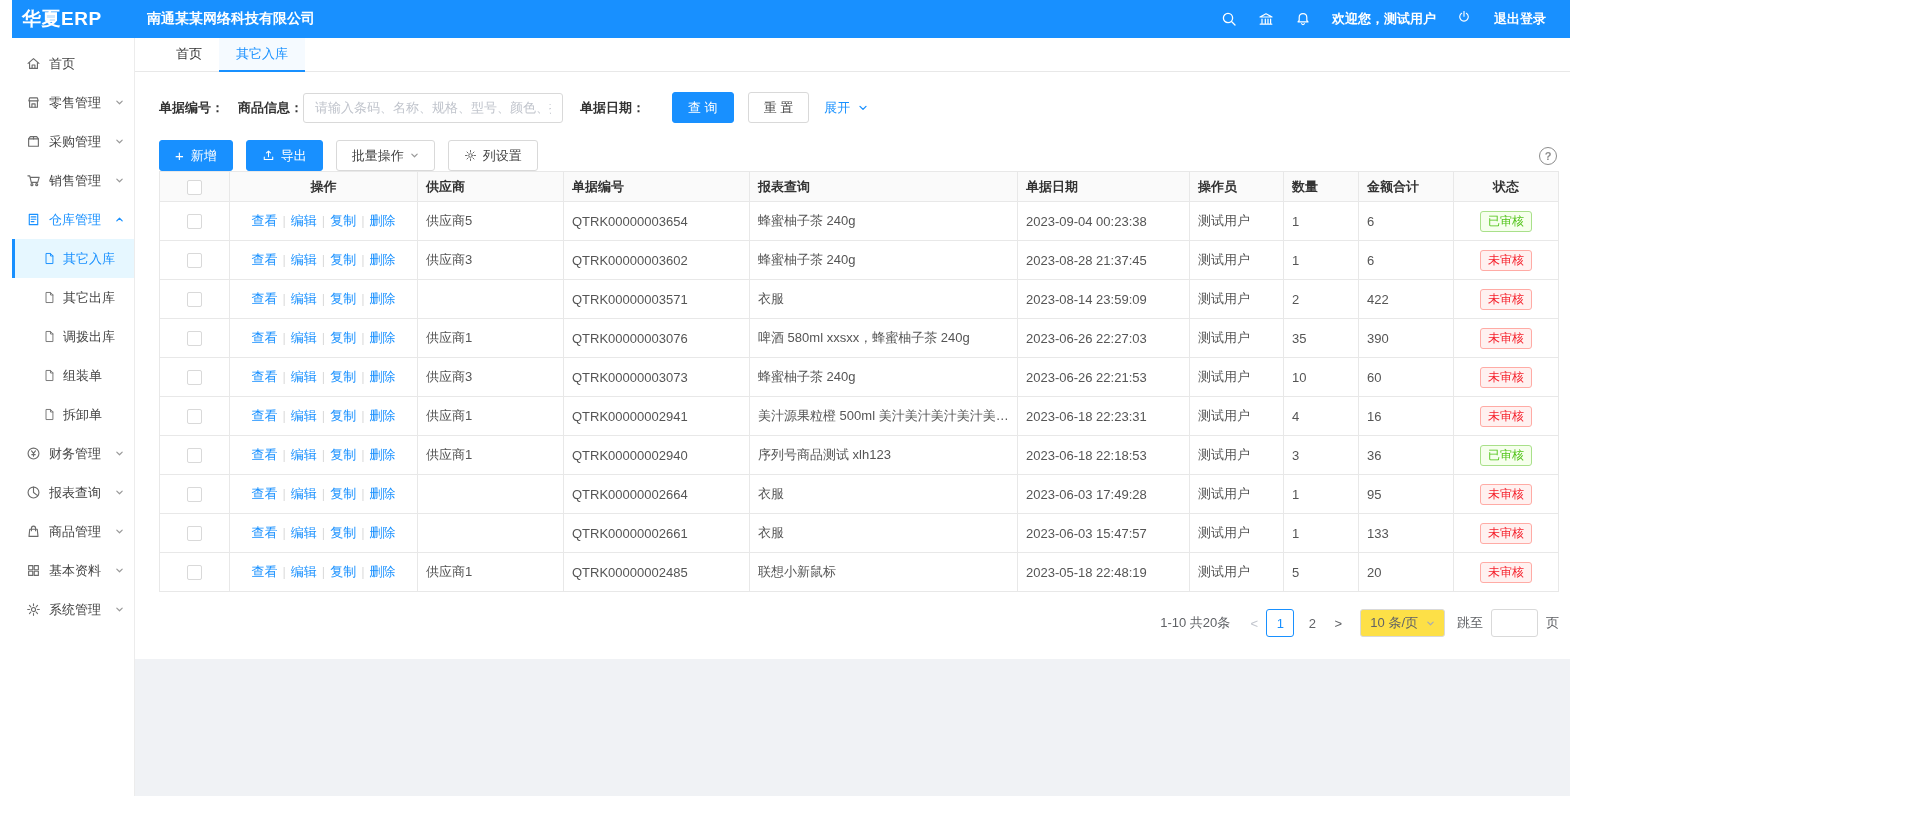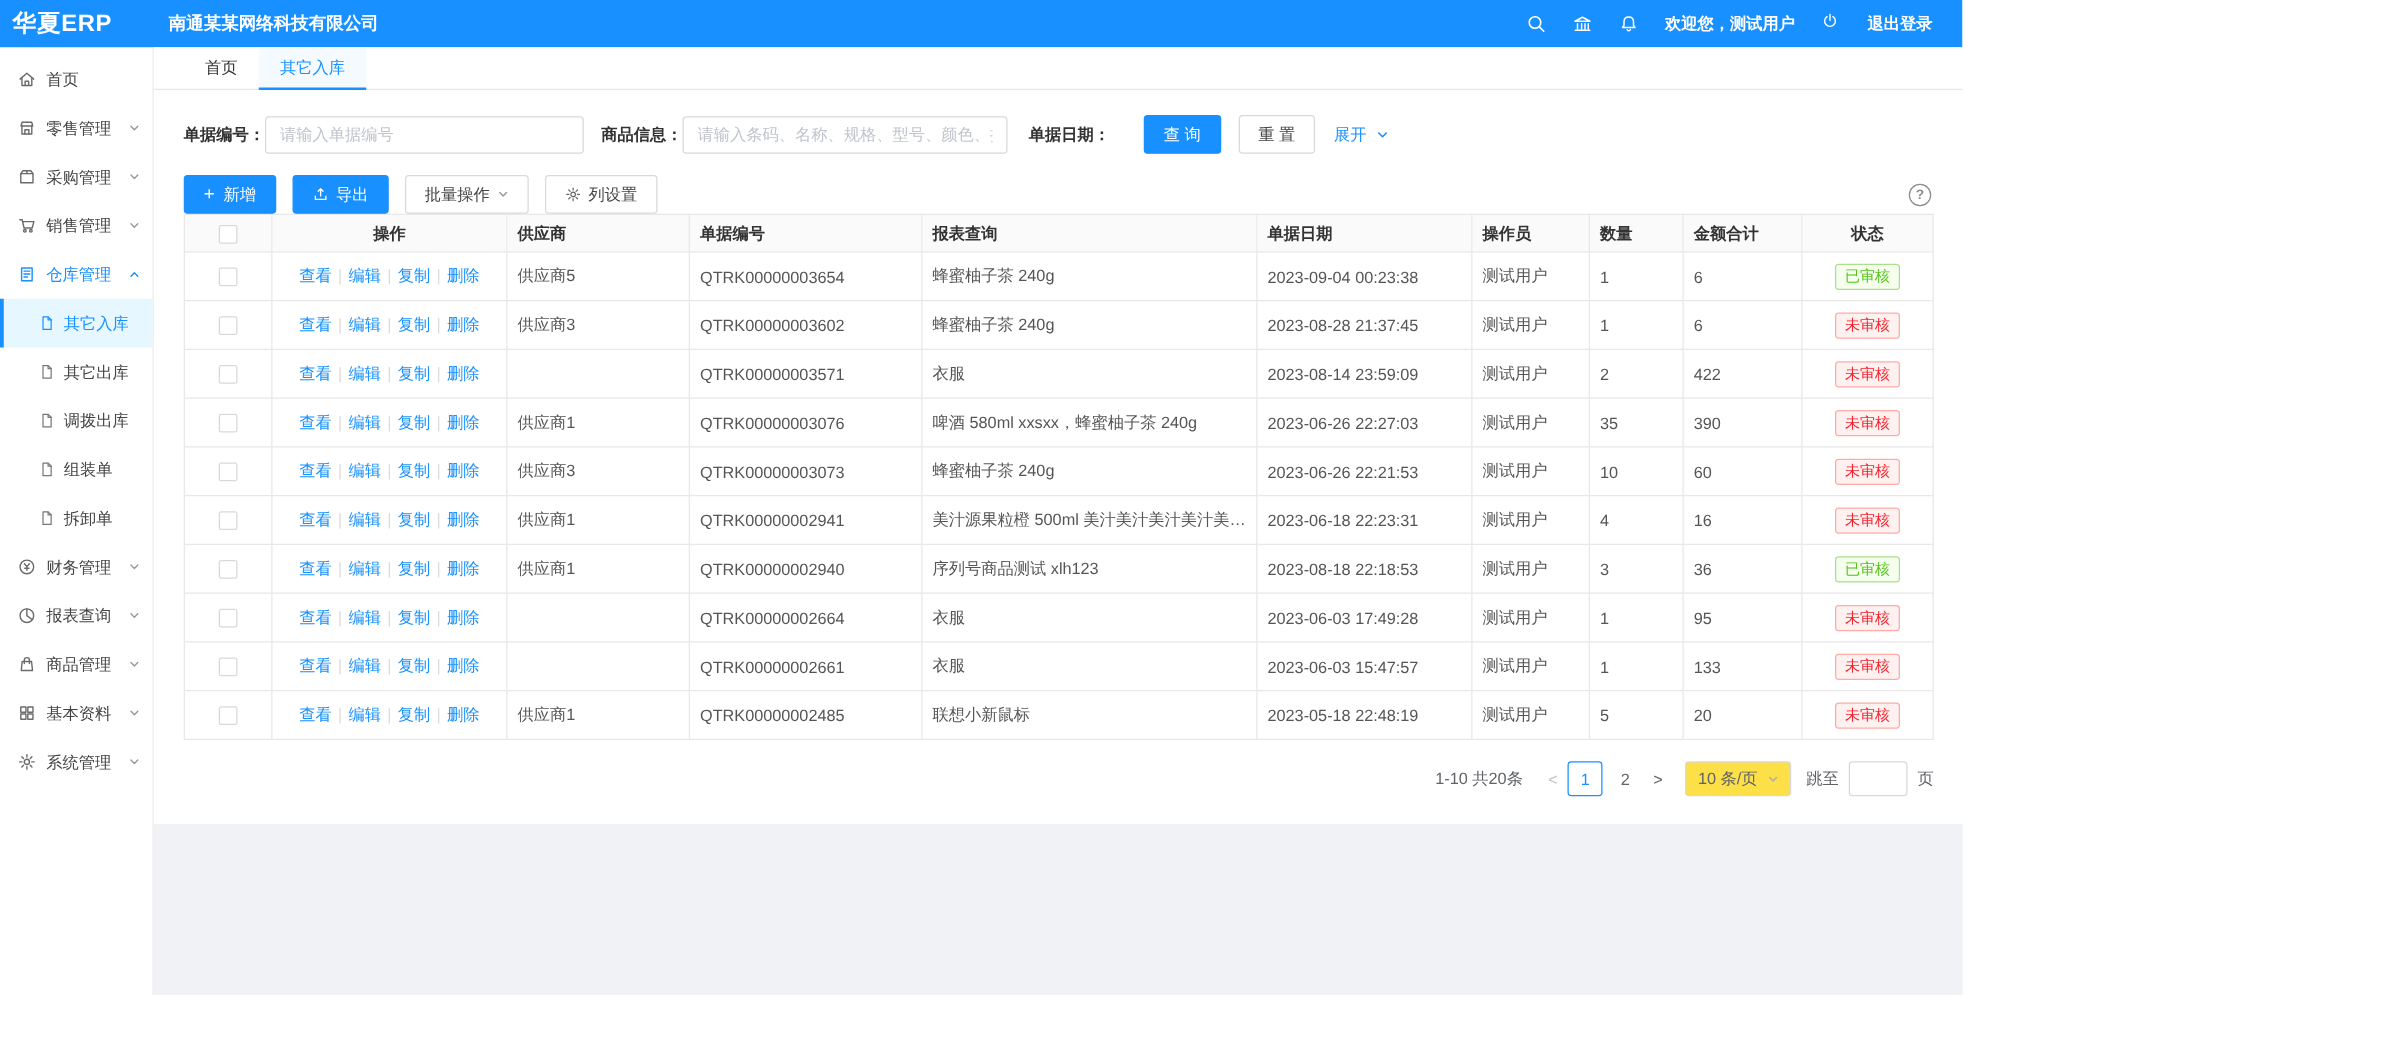--- a/index.html
+++ b/index.html
@@ -1,18 +1,18 @@
 <!DOCTYPE html>
 <html><head>
 <meta charset="utf-8">
 <style>
   * { margin:0; padding:0; box-sizing:border-box; }
   html,body { width:1914px; height:840px; background:#fff; overflow:hidden; }
   body { font-family:"Liberation Sans","DejaVu Sans",sans-serif; font-size:13px; color:#333; }
-  .app { width:1570px; height:796px; background:#fff; position:relative; overflow:hidden; }
+  .app { width:1570px; height:796px; background:#fff; position:relative; overflow:hidden;padding-left:12px; }
 
   
   .topbar { height:38px; background:#1890ff; display:flex; align-items:center; color:#fff; padding:0 24px 0 10px; }
   .logo { font-size:19px; font-weight:bold; width:113px; letter-spacing:.5px; white-space:nowrap; }
   .company { font-size:14px; font-weight:bold; margin-left:12px; white-space:nowrap; }
   .top-right { margin-left:auto; display:flex; align-items:center; gap:21px; }
   .top-icon { width:16px; height:16px; display:inline-flex; cursor:pointer; color:#fff; }
   .top-icon svg { width:100%; height:100%; }
   .welcome { font-weight:bold; cursor:pointer; white-space:nowrap; }
   .logout { display:flex; align-items:flex-start; gap:23px; font-weight:bold; cursor:pointer; white-space:nowrap; }
@@ -329,21 +329,20 @@
       <div class="card">
         <div class="tabbar" id="tabbar">
             <div class="tab">首页</div>
             <div class="tab active">其它入库</div>
           </div>
 
         <div class="content">
 
           <div class="filter-row">
             <span class="f-label">单据编号：</span>
-            <input class="f-input w255" placeholder="请输入单据编号" style="">
             <span class="f-label ml14">商品信息：</span>
             <input class="f-input w260" placeholder="请输入条码、名称、规格、型号、颜色、扩展..." style="">
             <span class="f-label ml17">单据日期：</span>
             <button class="btn btn-primary ml27">查 询</button>
             <button class="btn ml14">重 置</button>
             <span class="expand-link ml15">
               <span>展开</span>
               <span class="caret">
                 <svg viewBox="0 0 10 10" width="10" height="10" fill="none" stroke="currentColor" stroke-width="1.3" stroke-linecap="round" stroke-linejoin="round">
                     <path d="M2 3.4 5 6.4l3-3"></path>
@@ -485,21 +484,21 @@
                   <td>4</td>
                   <td>16</td>
                   <td class="center"><span class="badge badge-pending">未审核</span></td>
                 </tr>
                 <tr>
                   <td class="center"><span class="checkbox"></span></td>
                   <td class="center"><span class="act-link">查看</span><span class="act-sep">|</span><span class="act-link">编辑</span><span class="act-sep">|</span><span class="act-link">复制</span><span class="act-sep">|</span><span class="act-link">删除</span></td>
                   <td>供应商1</td>
                   <td>QTRK00000002940</td>
                   <td>序列号商品测试 xlh123</td>
-                  <td>2023-08-18 22:18:53</td>
+                  <td>2023-06-18 22:18:53</td>
                   <td>测试用户</td>
                   <td>3</td>
                   <td>36</td>
                   <td class="center"><span class="badge badge-approved">已审核</span></td>
                 </tr>
                 <tr>
                   <td class="center"><span class="checkbox"></span></td>
                   <td class="center"><span class="act-link">查看</span><span class="act-sep">|</span><span class="act-link">编辑</span><span class="act-sep">|</span><span class="act-link">复制</span><span class="act-sep">|</span><span class="act-link">删除</span></td>
                   <td></td>
                   <td>QTRK00000002664</td>

